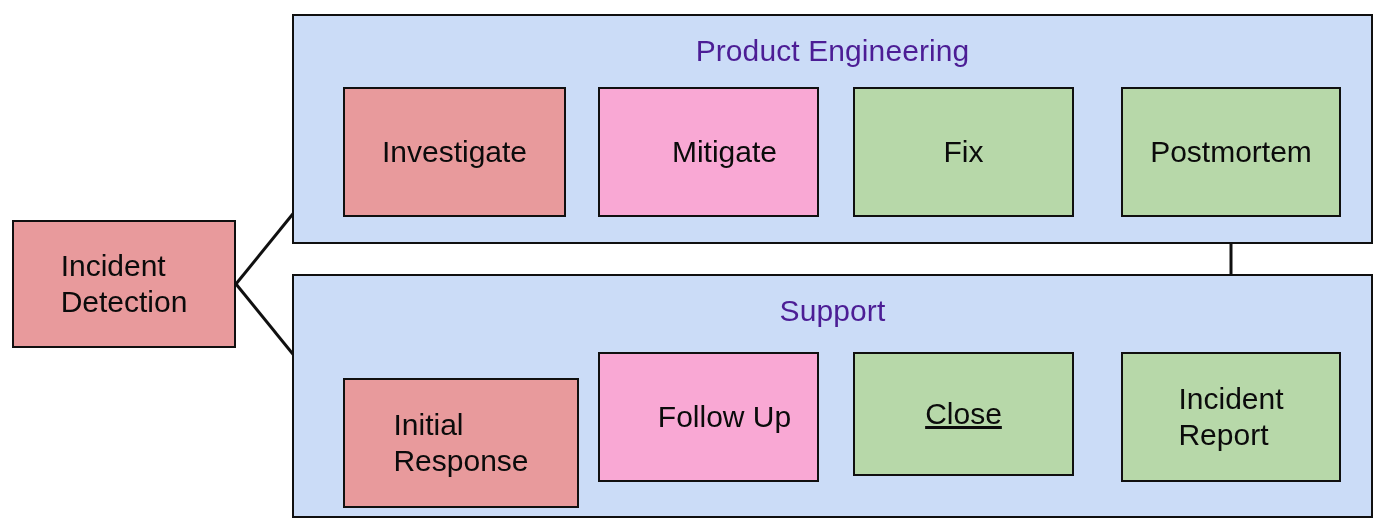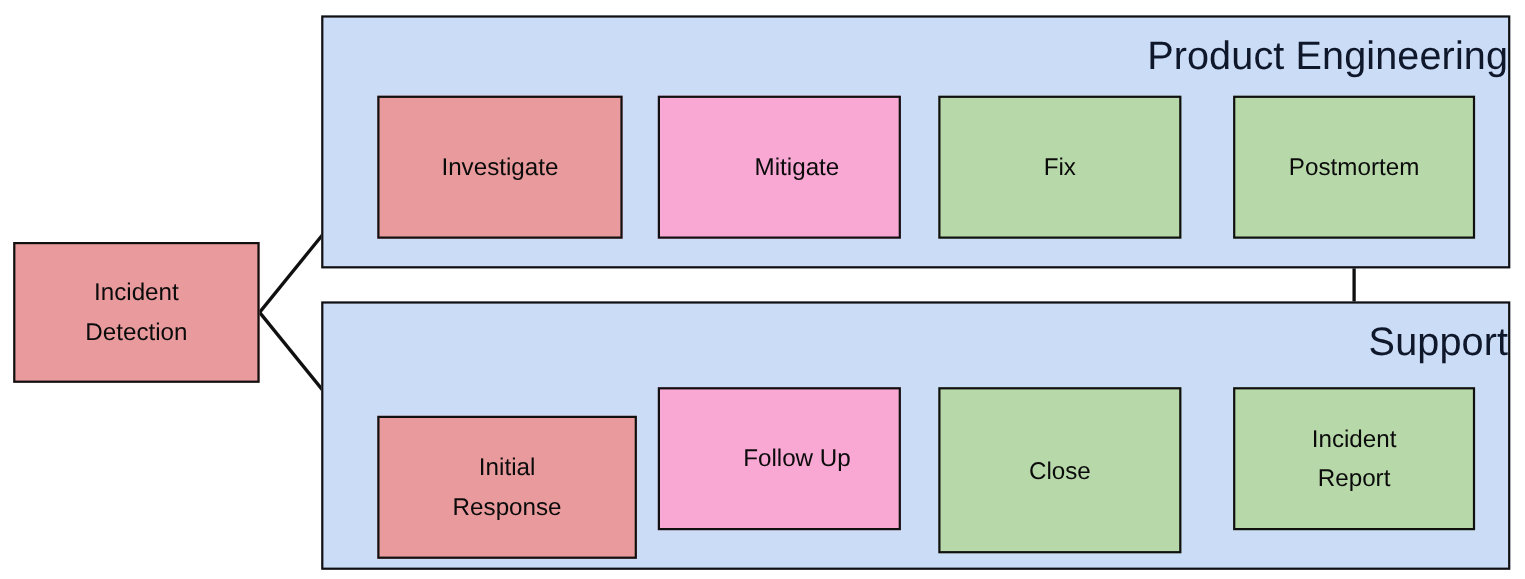--- a/index.html
+++ b/index.html
@@ -26,36 +26,35 @@
   .lane {
     position: absolute;
     box-sizing: border-box;
     border: 2px solid #101010;
     background: #cbdcf7;
   }
   .lane-title {
     position: absolute;
     left: 0;
     right: 0;
-    text-align: right;
-    font-size: 36px;
+    text-align: center;
+    font-size: 30px;
     line-height: 34px;
-    color: #0f172a;
+    color: #4c1d95;
     letter-spacing: 0.1px;
     white-space: nowrap;
   }
   .node {
     position: absolute;
     box-sizing: border-box;
     border: 2px solid #101010;
     display: flex;
     align-items: center;
     justify-content: center;
-    text-align: center;
-    font-size: 22px;
+    font-size: 30px;
     line-height: 36px;
     color: #0b0b0b;
     white-space: pre-line;
   }
   .fill-red    { background: #e89a9c; }
   .fill-cream  { background: #f9a8d4; padding-left: 32px; }
   .fill-green  { background: #b7d8a9; }
 </style>
 </head>
 <body>
@@ -108,18 +107,18 @@
 
   <div class="node fill-green" style="left:1121px; top:87px; width:220px; height:130px;">Postmortem</div>
 
   <div class="node fill-green" style="left:853px; top:87px; width:221px; height:130px;">Fix</div>
 
   <div class="node fill-red" style="left:343px; top:334px; width:236px; height:130px;margin-top:44px;">Initial
 Response</div>
 
   <div class="node fill-cream" style="left:598px; top:352px; width:221px; height:130px;">Follow Up</div>
 
-  <div class="node fill-green" style="left:853px; top:352px; width:221px; height:151px;">Close</div>
+  <div class="node fill-green" style="left:853px; top:352px; width:221px; height:124px;text-decoration:underline;">Close</div>
 
   <div class="node fill-green" style="left:1121px; top:352px; width:220px; height:130px;">Incident
 Report</div>
 
 </div>
 
 </body></html>

